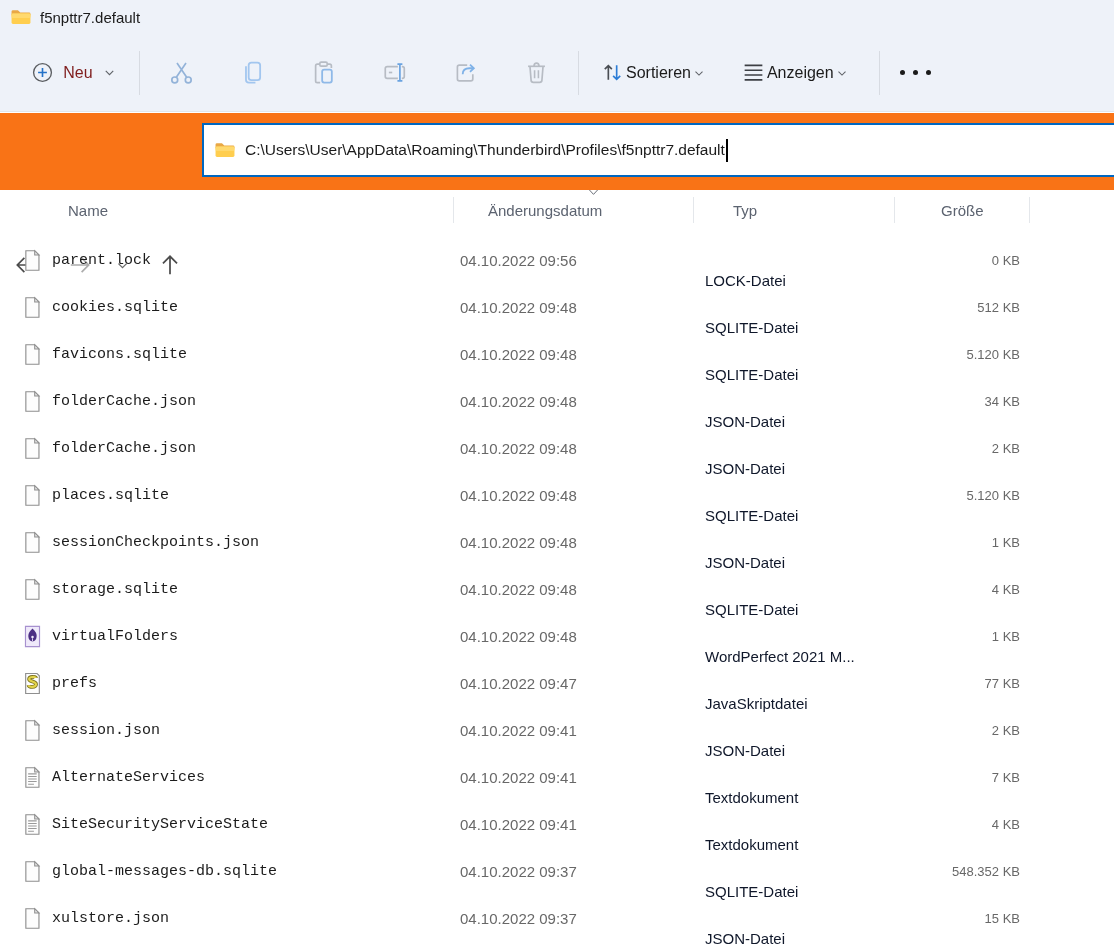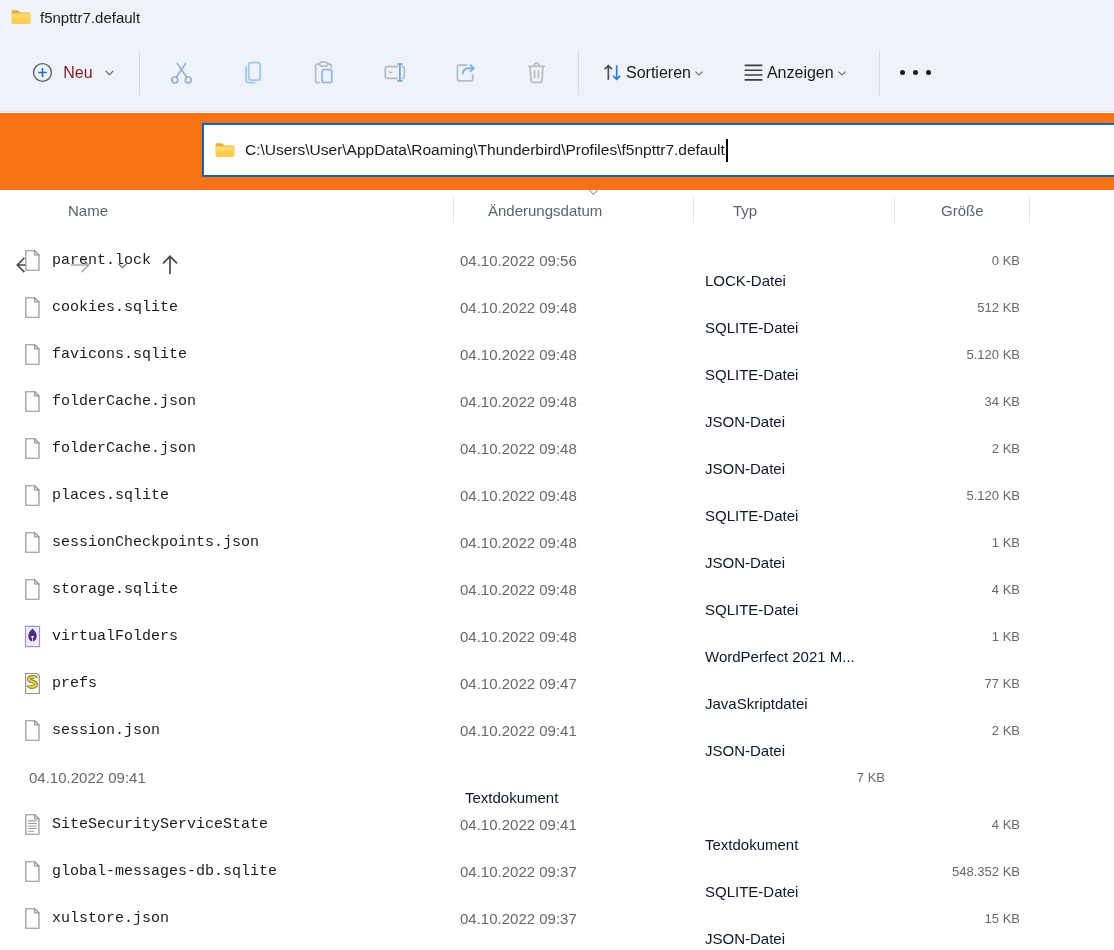--- a/index.html
+++ b/index.html
@@ -394,20 +394,30 @@
   </svg>
           </span>
         <span class="fname">session.json</span>
       </div>
       <div class="fdate">04.10.2022 09:41</div>
       <div class="ftype">JSON-Datei</div>
       <div class="fsize">2 KB</div>
     </div>
 
     <div class="file-row">
+      <div class="cell-name">
+        <span class="file-icon">
+            <svg viewBox="0 0 20 24" width="19" height="23">
+    <path d="M3 1.7 H12.3 L16.8 6.2 V22.3 H3 Z" fill="#fdfdfd" stroke="#8f8f8f" stroke-width="1.2"></path>
+    <path d="M12.3 1.7 V6.2 H16.8 Z" fill="#e6e6e6" stroke="#8f8f8f" stroke-width="1.1"></path>
+    <path d="M5.4 8.2 H14.4 M5.4 10.9 H14.4 M5.4 13.6 H14.4 M5.4 16.3 H14.4 M5.4 19 H11.5" stroke="#9a9a9a" stroke-width="1.1" fill="none"></path>
+  </svg>
+          </span>
+        <span class="fname">AlternateServices</span>
+      </div>
       <div class="fdate">04.10.2022 09:41</div>
       <div class="ftype">Textdokument</div>
       <div class="fsize">7 KB</div>
     </div>
 
     <div class="file-row">
       <div class="cell-name">
         <span class="file-icon">
             <svg viewBox="0 0 20 24" width="19" height="23">
     <path d="M3 1.7 H12.3 L16.8 6.2 V22.3 H3 Z" fill="#fdfdfd" stroke="#8f8f8f" stroke-width="1.2"></path>

